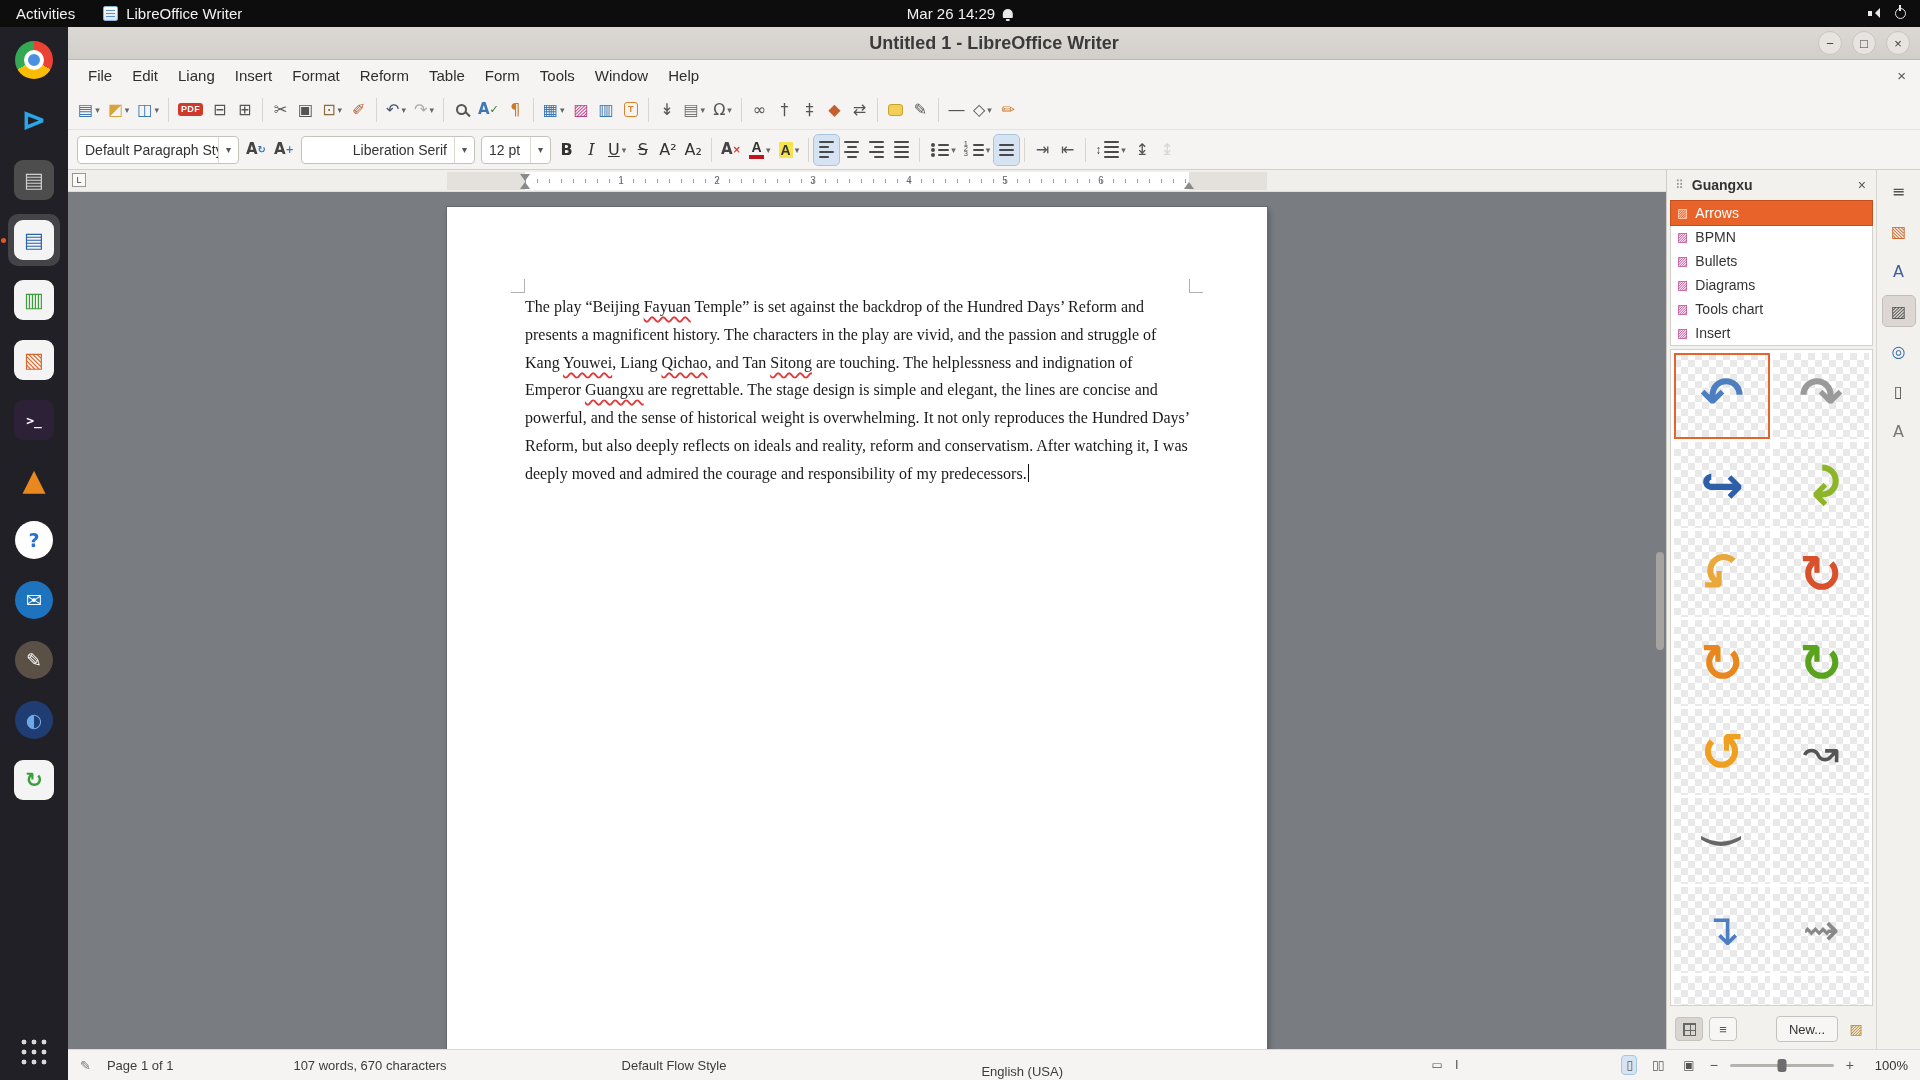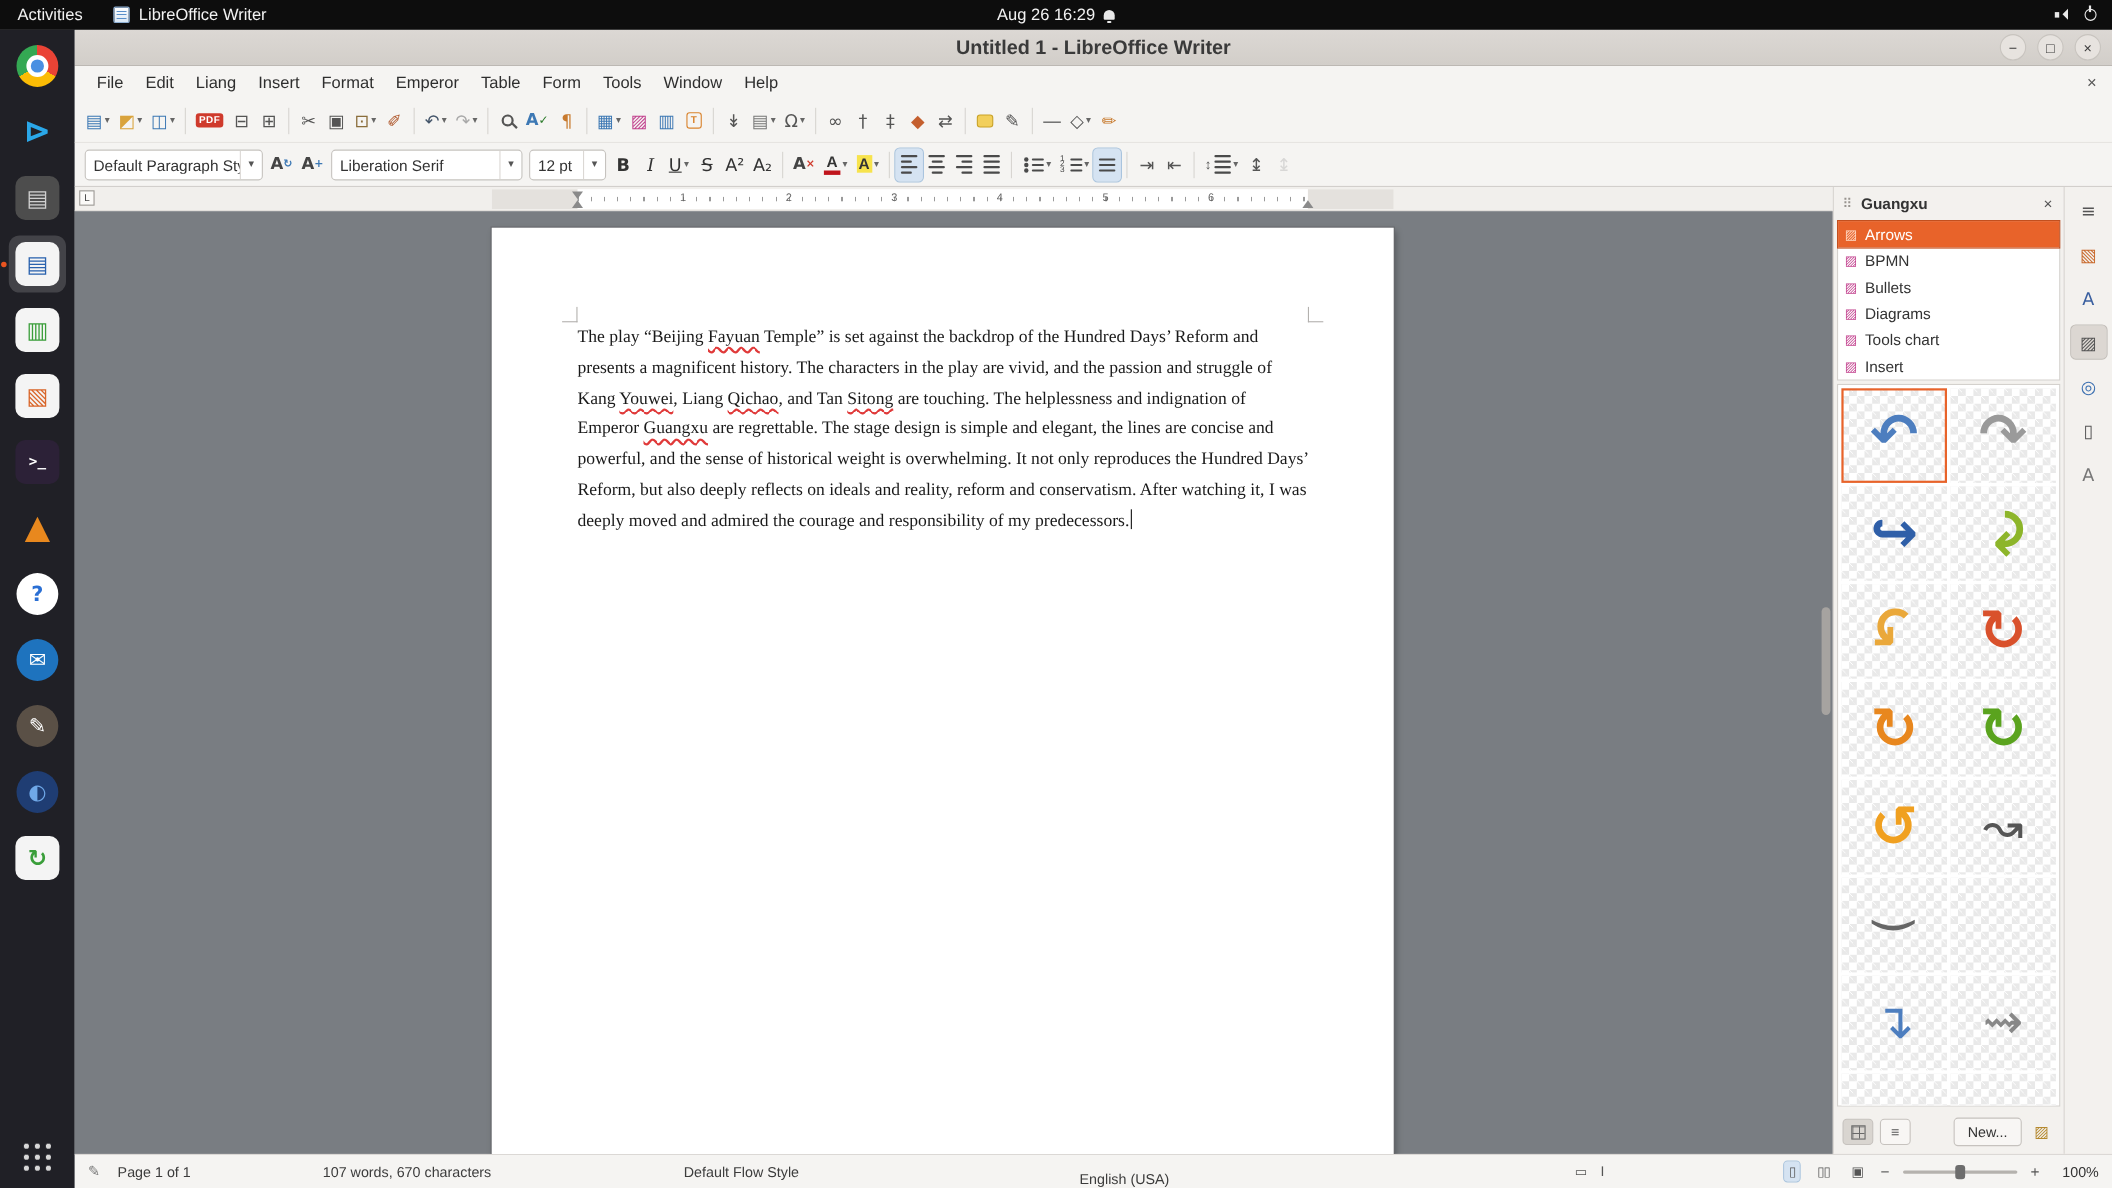--- a/index.html
+++ b/index.html
@@ -105,21 +105,21 @@
   .st-italic { font-style:italic; font-family:"DejaVu Serif",serif; }
   .st-underline { text-decoration:underline; }
   .st-strike { text-decoration:line-through; }
 
   .combo { height:28px; background:#fff; border:1px solid #c6c3bf; border-radius:4px; display:flex;
            align-items:center; margin:0 3px; overflow:hidden; }
   .combo-val { padding:0 7px; font-size:14px; color:#333; white-space:nowrap; overflow:hidden; }
   .combo-dd { width:20px; align-self:stretch; border-left:1px solid #dbd8d4; display:flex; align-items:center;
               justify-content:center; font-size:10px; color:#555; }
   .combo.para .combo-val { width:140px; }
-  .combo.font .combo-val { width:152px; }
+  .combo.font .combo-val { width:152px;text-align:right; }
   .combo.size .combo-val { width:48px; }
 
   
   .content-row { flex:1; display:flex; min-height:0; }
   .editor-col { flex:1; display:flex; flex-direction:column; min-width:0; }
   .ruler { flex:0 0 22px; background:#f1efec; border-bottom:1px solid #e0ddda; position:relative; }
   .tabstop { position:absolute; left:4px; top:3px; width:14px; height:14px; border:1px solid #9a9792;
              background:#fbfaf8; font-size:9px; color:#444; display:flex; align-items:center; justify-content:center; }
   .ruler-band { position:absolute; left:379px; top:2px; width:820px; height:18px; background:#fff; }
   .ruler-band::before { content:""; position:absolute; left:0; top:0; bottom:0; width:78px; background:#e4e1dd; }
@@ -207,21 +207,21 @@
 
 <div class="screen">
 
   <div class="top-bar">
     <span class="activities">Activities</span>
     <span class="app-entry">
       <span class="app-mini-icon"></span>
       <span>LibreOffice Writer</span>
     </span>
     <span class="clock-wrap">
-      <span>Aug 26 16:29</span>
+      <span>Mar 26 14:29</span>
       <span class="bell"></span>
     </span>
     <span class="tray">
       <span class="speaker"></span>
       <span class="power"></span>
     </span>
   </div>
 
   <div class="below">
     <div class="dock">
@@ -281,21 +281,21 @@
           </span>
       </div>
 
       <div class="menu-bar">
         <span id="menu-items" style="display:flex;align-items:center;">
             <span class="menu-item">File</span>
             <span class="menu-item">Edit</span>
             <span class="menu-item">Liang</span>
             <span class="menu-item">Insert</span>
             <span class="menu-item">Format</span>
-            <span class="menu-item">Emperor</span>
+            <span class="menu-item">Reform</span>
             <span class="menu-item">Table</span>
             <span class="menu-item">Form</span>
             <span class="menu-item">Tools</span>
             <span class="menu-item">Window</span>
             <span class="menu-item">Help</span>
           </span>
         <span class="doc-close">×</span>
       </div>
 
       <div class="toolbar std" id="std-toolbar">

